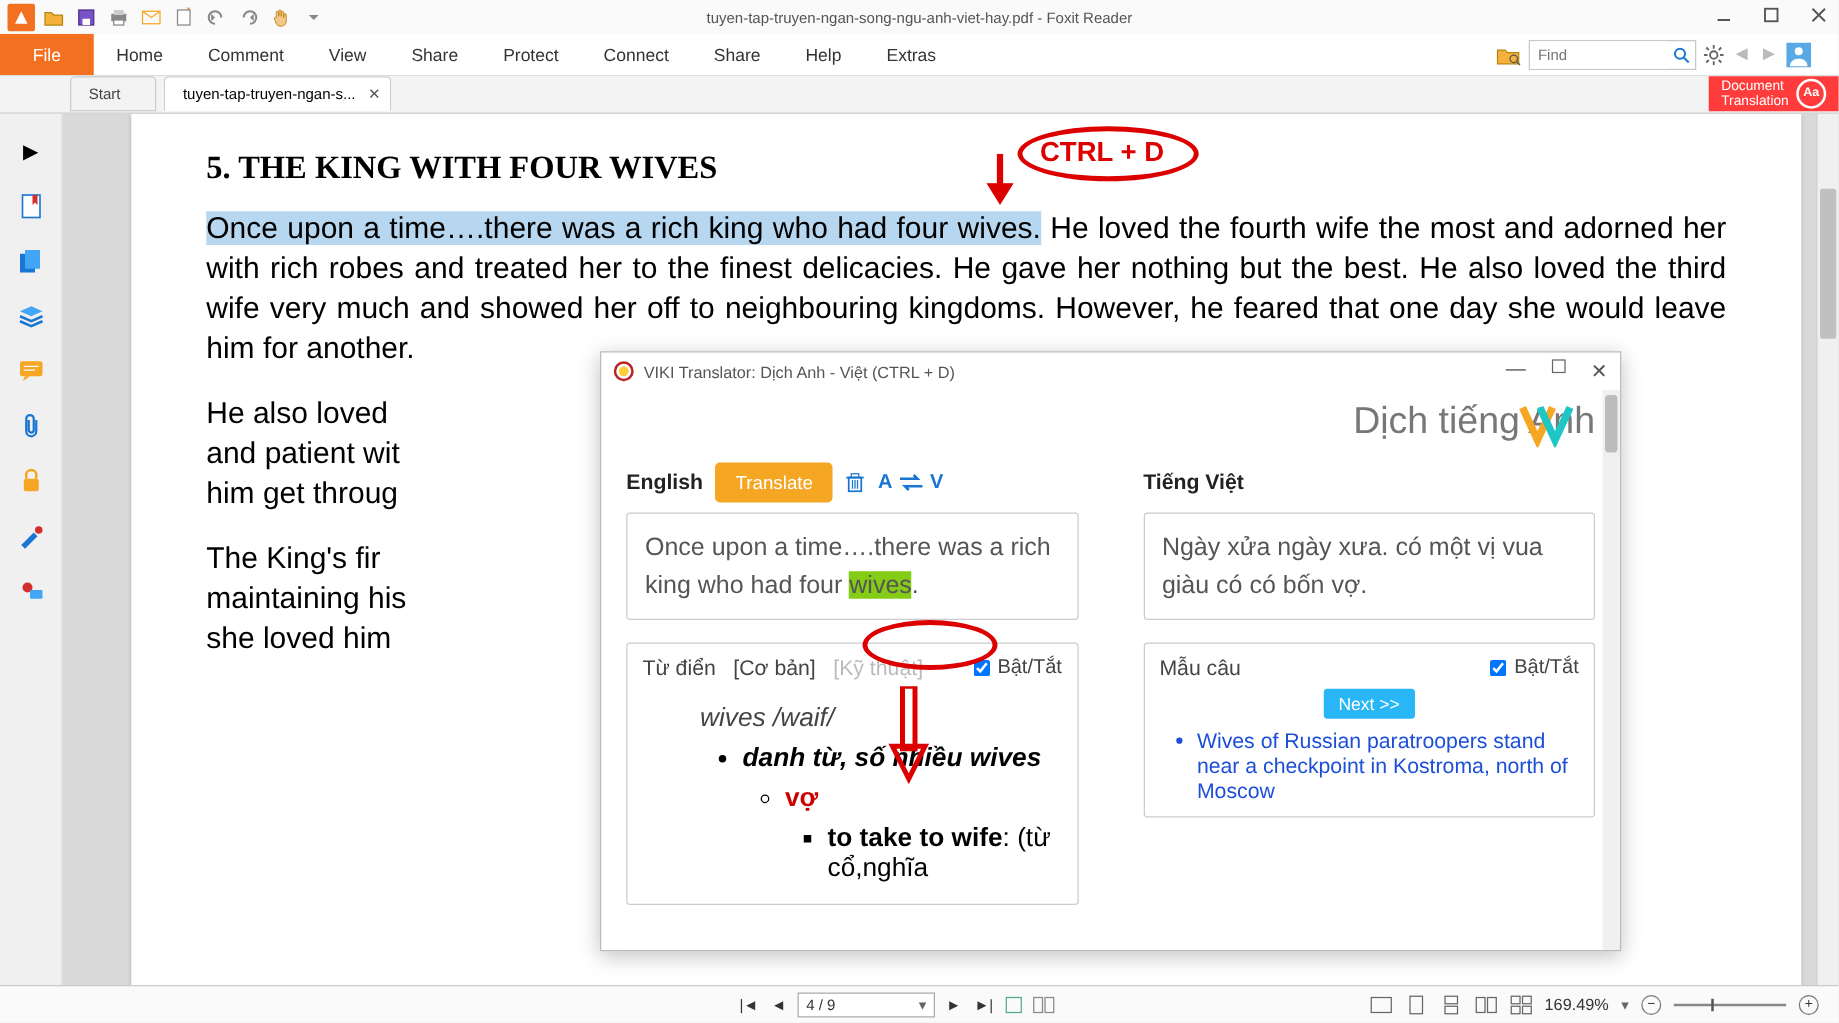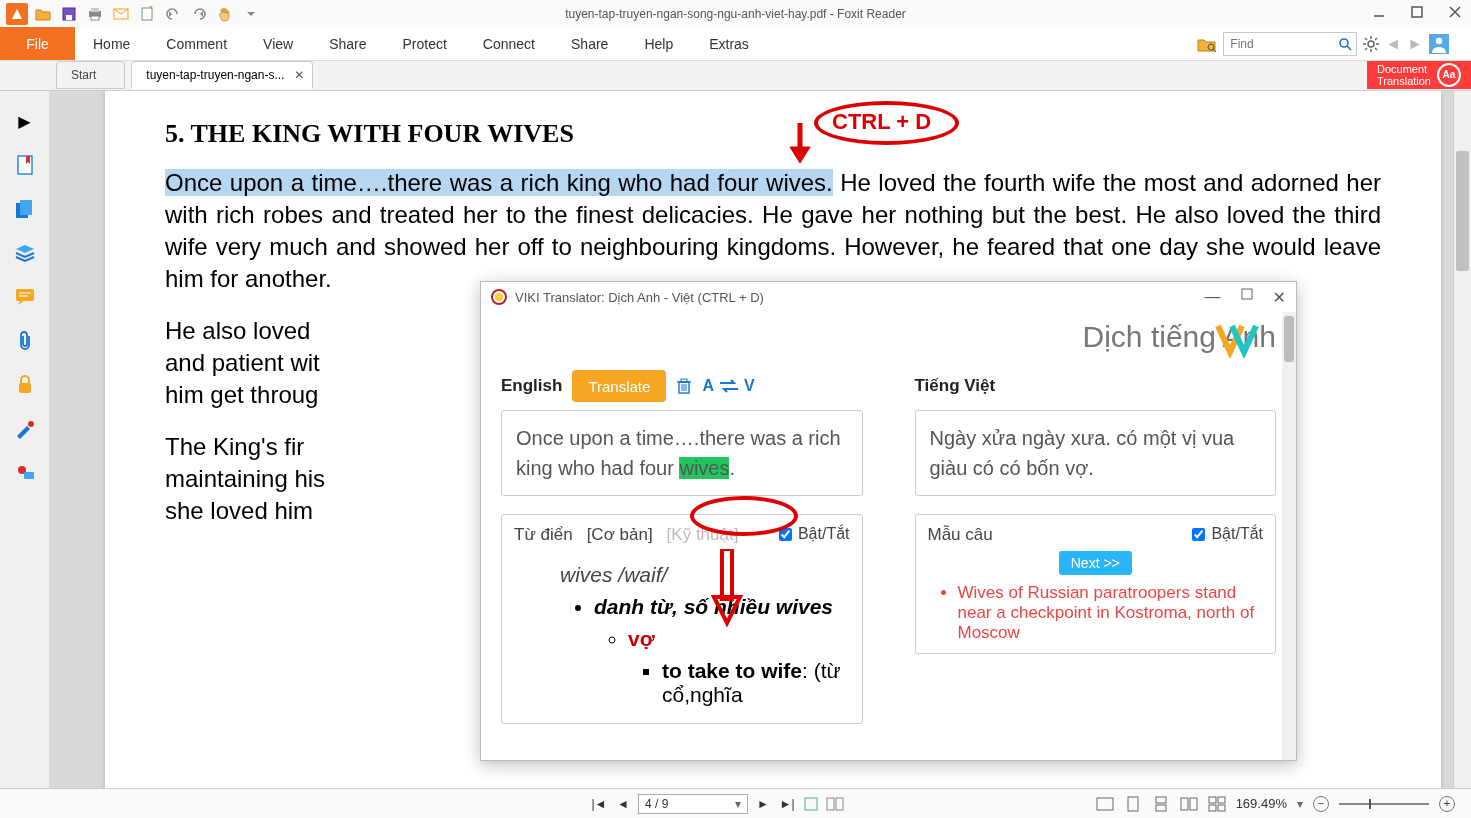--- a/index.html
+++ b/index.html
@@ -52,21 +52,21 @@
   .tr-titlebar .wc{ margin-left:auto; display:flex; gap:20px; font-size:16px; color:#555; }
   .tr-body{ flex:1; overflow:auto; padding:0 20px 10px 20px; position:relative;}
   .tr-h1{ font-size:30px; color:#777; font-weight:400; margin:8px 0 16px 0;text-align:right; }
   .tr-logo{ position:absolute; right:30px; top:10px; }
   .tr-columns{ display:flex; gap:52px; }
   .tr-col{ flex:1; display:flex; flex-direction:column; }
   .tr-label{ font-size:17px; font-weight:bold; color:#222; margin-bottom:8px; display:flex; align-items:center; gap:10px;}
   .btn-translate{ background:#f5a623; color:#fff; border:none; border-radius:4px; height:32px; padding:0 16px; font-size:15px; cursor:pointer; }
   .swap{ color:#1976d2; font-weight:bold; font-size:16px; display:flex; align-items:center; gap:4px;}
   .tr-textarea{ border:1px solid #ccc; border-radius:3px; padding:12px 14px; font-size:20px; color:#555; min-height:80px; line-height:30px;}
-  .tr-hl{ background:#22c55e; }
+  .tr-hl{ background:#84cc16; }
   .tr-panel{ margin-top:18px; border:1px solid #ccc; border-radius:3px; padding:10px 12px; }
   .tr-panel-head{ display:flex; align-items:flex-start; gap:14px; color:#444; font-size:17px; }
   .tr-panel-head .grey{ color:#bbb; }
   .tr-panel-head .toggle{ margin-left:auto; display:flex; align-items:center; gap:6px; font-size:16px;}
   .tr-dict{ margin-top:18px; font-size:21px;margin-left:46px; }
   .tr-dict i{ font-style:italic; color:#444;}
   .tr-dict ul{ list-style:disc; padding-left:34px; margin-top:8px;}
   .tr-dict ul li{ margin-bottom:6px;}
   .biword{ font-weight:bold; font-style:italic;}
   .red{ color:#c00; font-weight:bold;}
@@ -397,21 +397,21 @@
             <div class="tr-textarea">Ngày xửa ngày xưa. có một vị vua giàu có có bốn vợ.</div>
             <div class="tr-panel">
               <div class="tr-panel-head">
                 <span>Mẫu câu</span>
                 <span class="toggle">
                     <input type="checkbox" checked="" style="">
                     <span>Bật/Tắt</span>
                   </span>
               </div>
               <button class="next-btn">Next &gt;&gt;</button>
-              <ul style="list-style:disc;padding-left:30px;font-size:17px;color:#ef4444;">
+              <ul style="list-style:disc;padding-left:30px;font-size:17px;color:#1d4ed8;">
                 <li>Wives of Russian paratroopers stand near a checkpoint in Kostroma, north of Moscow</li>
               </ul>
             </div>
           </div>
         </div>
       </div>
       <div class="tr-scroll">
           <div class="thumb"></div>
         </div>
     </div>

